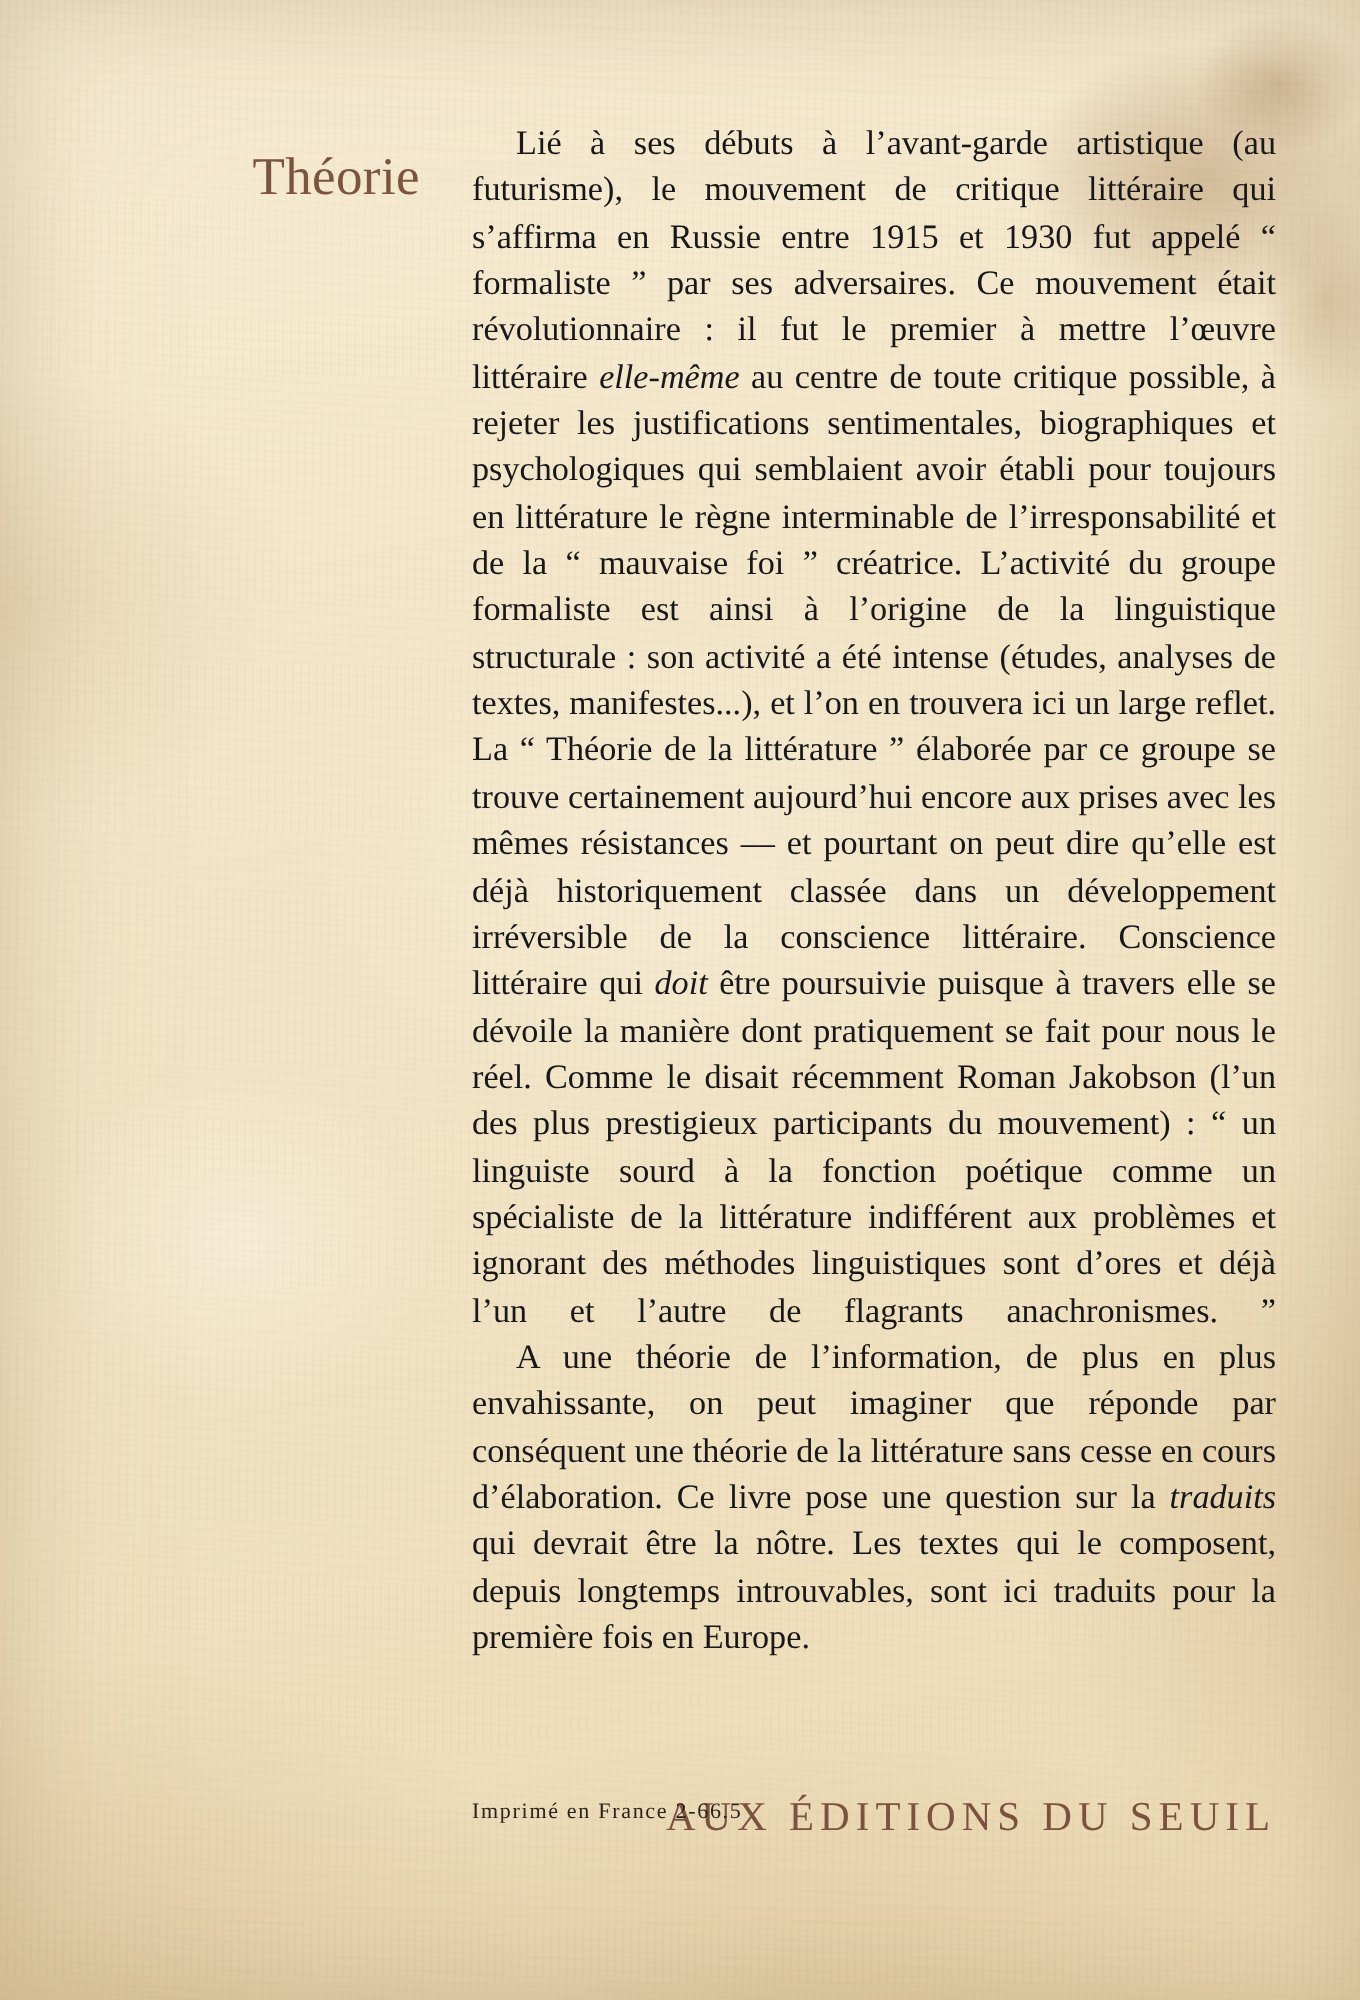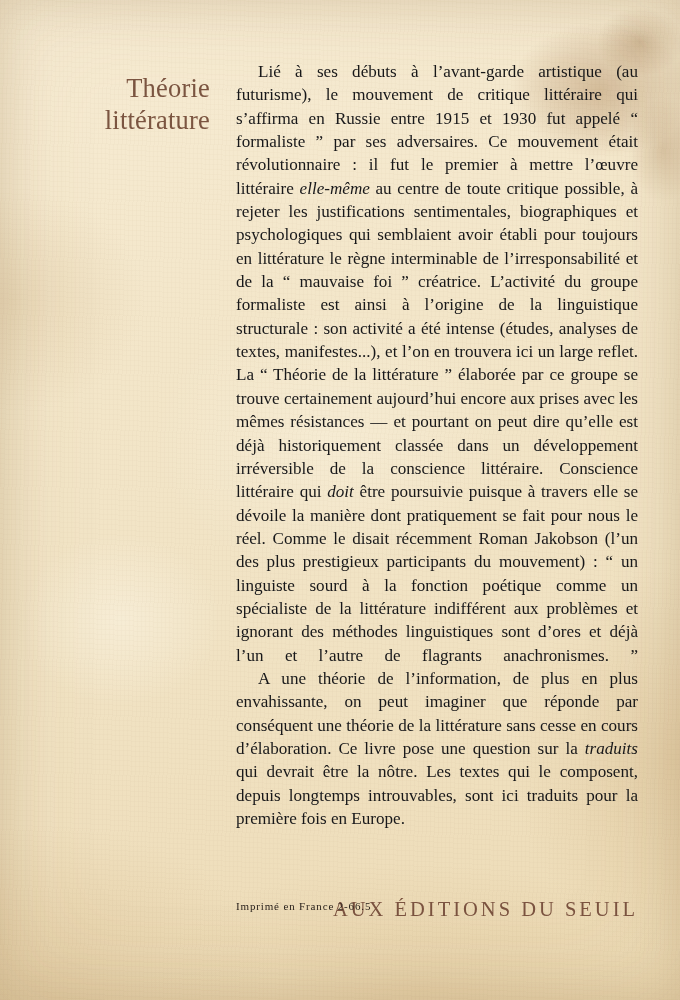--- a/index.html
+++ b/index.html
@@ -106,21 +106,20 @@
 </style>
 </head>
 <body>
 
 <div id="page">
 
   <div id="grain"></div>
 
   <div id="title">
     <span class="tline">Théorie</span>
-    <span class="tline">littérature</span>
   </div>
 
   <div id="body-copy">
     <p class="just-last">Lié à ses débuts à l’avant-garde artistique (au futurisme), le mouvement de critique littéraire qui s’affirma en Russie entre 1915 et 1930 fut appelé “ formaliste ” par ses adversaires. Ce mouvement était révolutionnaire : il fut le premier à mettre l’œuvre littéraire <i>elle-même</i> au centre de toute critique possible, à rejeter les justifications sentimentales, biographiques et psychologiques qui semblaient avoir établi pour toujours en littérature le règne interminable de l’irresponsabilité et de la “ mauvaise foi ” créatrice. L’activité du groupe formaliste est ainsi à l’origine de la linguistique structurale : son activité a été intense (études, analyses de textes, manifestes...), et l’on en trouvera ici un large reflet. La “ Théorie de la littérature ” élaborée par ce groupe se trouve certainement aujourd’hui encore aux prises avec les mêmes résistances — et pourtant on peut dire qu’elle est déjà historiquement classée dans un développement irréversible de la conscience littéraire. Conscience littéraire qui <i>doit</i> être poursuivie puisque à travers elle se dévoile la manière dont pratiquement se fait pour nous le réel. Comme le disait récemment Roman Jakobson (l’un des plus prestigieux participants du mouvement) : “ un linguiste sourd à la fonction poétique comme un spécialiste de la littérature indifférent aux problèmes et ignorant des méthodes linguistiques sont d’ores et déjà l’un et l’autre de flagrants anachronismes. ”</p>
     <p>A une théorie de l’information, de plus en plus envahissante, on peut imaginer que réponde par conséquent une théorie de la littérature sans cesse en cours d’élaboration. Ce livre pose une question sur la <i>traduits</i> qui devrait être la nôtre. Les textes qui le composent, depuis longtemps introuvables, sont ici traduits pour la première fois en Europe.</p>
   </div>
 
   <div id="publisher">AUX ÉDITIONS DU SEUIL</div>
   <div id="imprint">Imprimé en France 2-66.5</div>
 

